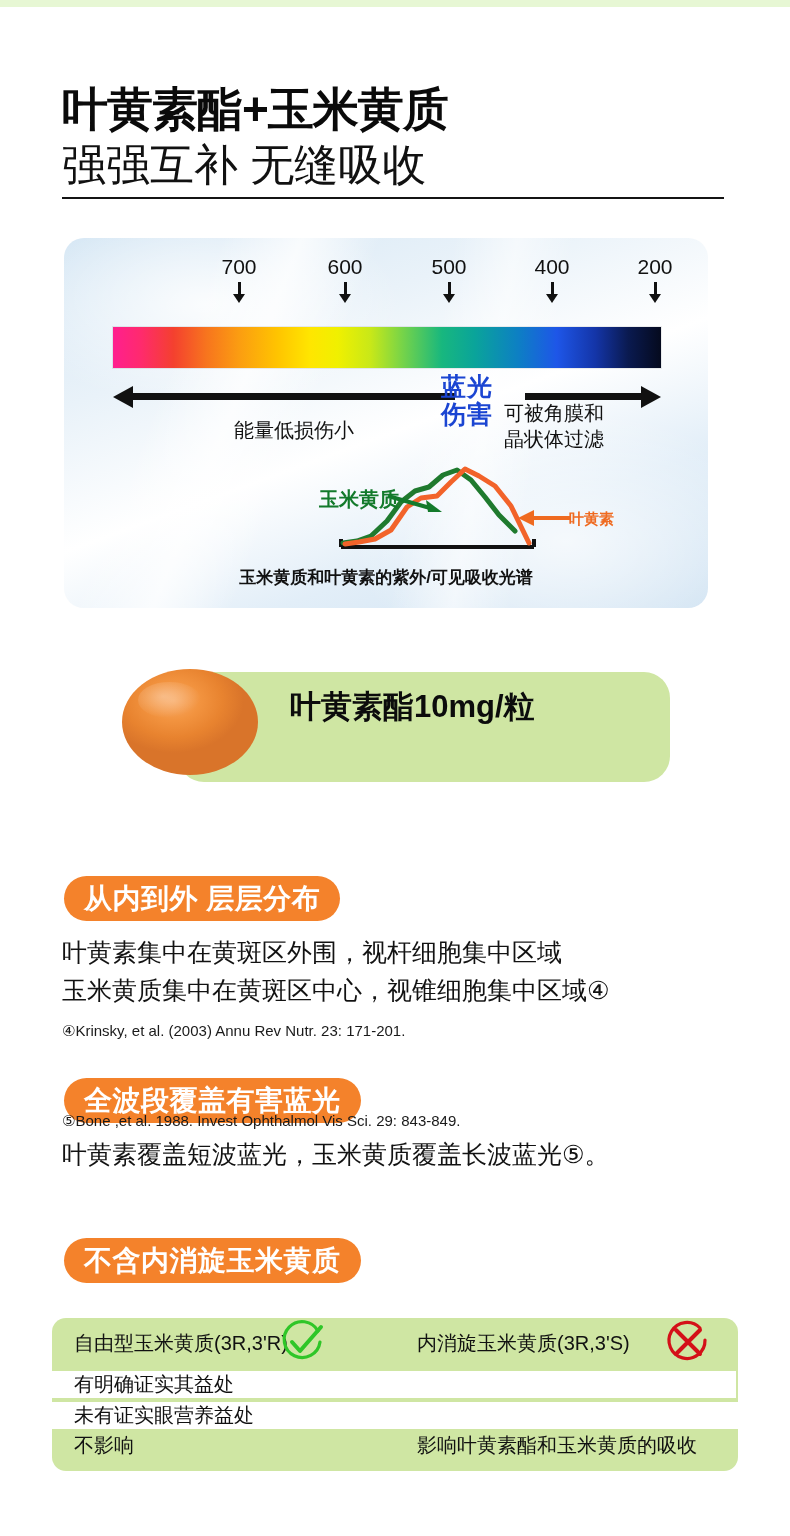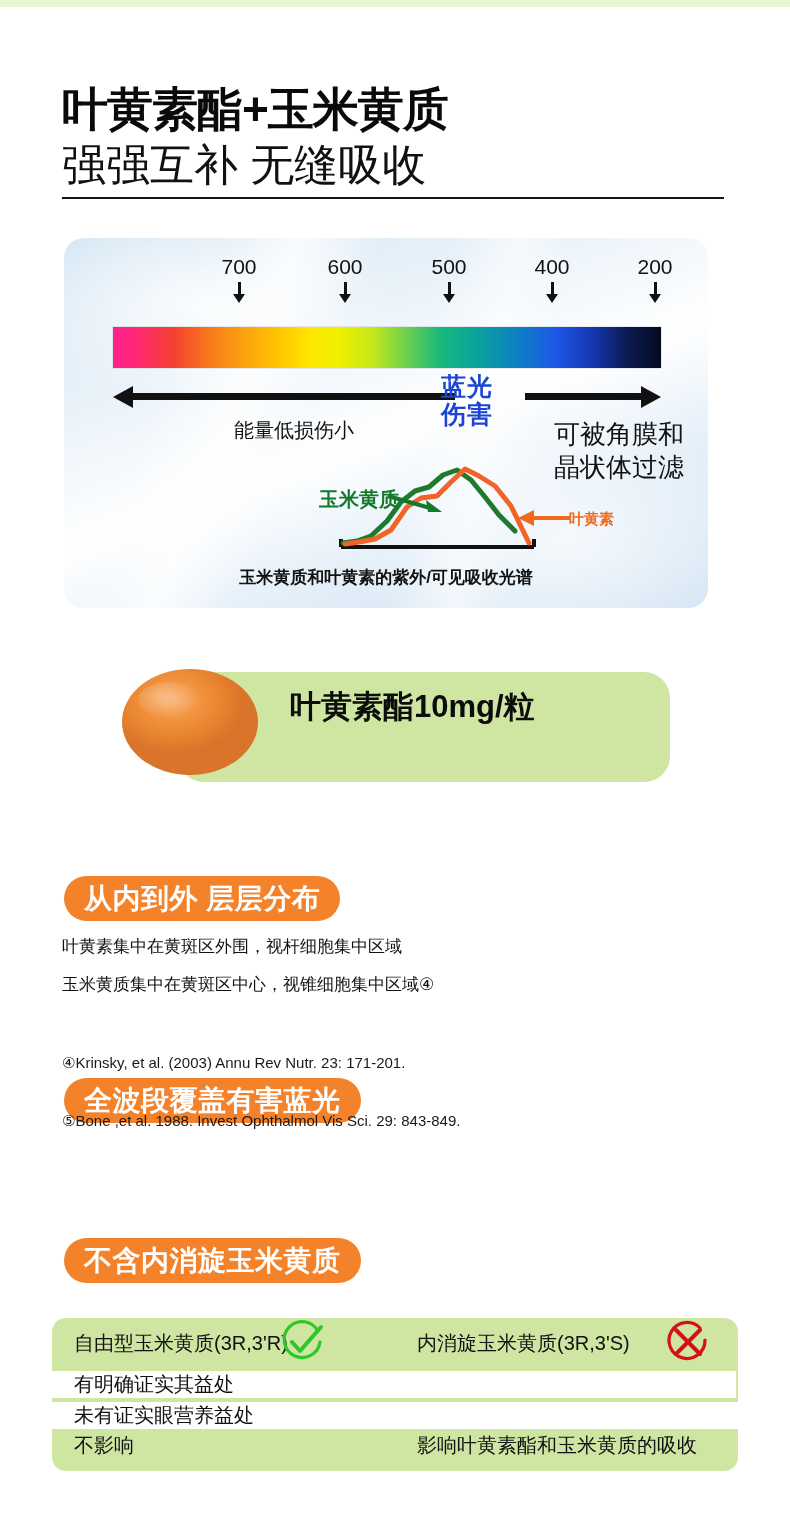--- a/index.html
+++ b/index.html
@@ -99,22 +99,22 @@
   .blue-harm {
     position: absolute; left: 355px; top: 134px; width: 96px; text-align: center;
     color: #1b45d2; font-size: 25px; font-weight: 700; line-height: 1.12;
     letter-spacing: 1px;
   }
   .cap-left {
     position: absolute; left: 120px; top: 180px; width: 220px; text-align: center;
     font-size: 20px; color: #111; line-height: 1.25;
   }
   .cap-right {
-    position: absolute; left: 440px; top: 180px; width: 180px; text-align: right;
-    font-size: 26px; color: #111; line-height: 1.28;
+    position: absolute; left: 440px; top: 163px; width: 180px; text-align: left;
+    font-size: 20px; color: #111; line-height: 1.28;
   }
 
   
   .curve-wrap { position: absolute; left: 255px; top: 212px; width: 240px; height: 105px; }
   .curve-caption {
     position: absolute; left: 0; top: 328px; width: 644px; text-align: center;
     font-size: 17px; font-weight: 700; color: #111;
   }
   .lbl-zea {
     position: absolute; left: 255px; top: 248px;
@@ -150,21 +150,21 @@
 
   
   .badge {
     position: absolute; display: inline-flex; align-items: center;
     height: 45px; padding: 0 20px;
     background: #f4822b; border-radius: 23px;
     color: #ffffff; font-size: 28px; font-weight: 700; letter-spacing: 0.5px;
     white-space: nowrap;
   }
   .body-line {
-    position: absolute; font-size: 17px; color: #121212; line-height: 1.42;
+    position: absolute; font-size: 25px; color: #121212; line-height: 1.42;
     white-space: nowrap;
   }
   .cite {
     position: absolute; font-size: 15px; color: #1a1a1a; white-space: nowrap;
   }
 
   
   .cmp {
     position: absolute; left: 52px; top: 1318px; width: 686px; height: 153px;
     background: #cfe6a3; border-radius: 14px; overflow: hidden;
@@ -280,23 +280,24 @@
 
   <div class="dosage"></div>
   <div class="capsule"></div>
   <div class="dosage-text">
     <div>叶黄素酯10mg/粒</div>
   </div>
 
   <div class="badge" style="left:64px; top:876px;">从内到外  层层分布</div>
   <div class="body-line" style="left:62px; top:935px;">叶黄素集中在黄斑区外围，视杆细胞集中区域</div>
   <div class="body-line" style="left:62px; top:973px;">玉米黄质集中在黄斑区中心，视锥细胞集中区域④</div>
-  <div class="cite" style="left:62px; top:1054px;text-align:right;">④Krinsky, et al. (2003) Annu Rev Nutr. 23: 171-201.</div>
+  <div class="cite" style="left:62px; top:1022px;text-align:right;">④Krinsky, et al. (2003) Annu Rev Nutr. 23: 171-201.</div>
 
   <div class="badge" style="left:64px; top:1078px;">全波段覆盖有害蓝光</div>
+  <div class="body-line" style="left:62px; top:1137px;">叶黄素覆盖短波蓝光，玉米黄质覆盖长波蓝光⑤。</div>
   <div class="cite" style="left:62px; top:1112px;">⑤Bone ,et al. 1988. Invest Ophthalmol Vis Sci. 29: 843-849.</div>
 
   <div class="badge" style="left:64px; top:1238px;">不含内消旋玉米黄质</div>
 
   <div class="cmp">
     <div class="cmp-row r1">
       <div class="cmp-cell">自由型玉米黄质(3R,3'R)</div>
       <div class="cmp-cell">内消旋玉米黄质(3R,3'S)</div>
     </div>
     <div class="cmp-row r2 white-row">

